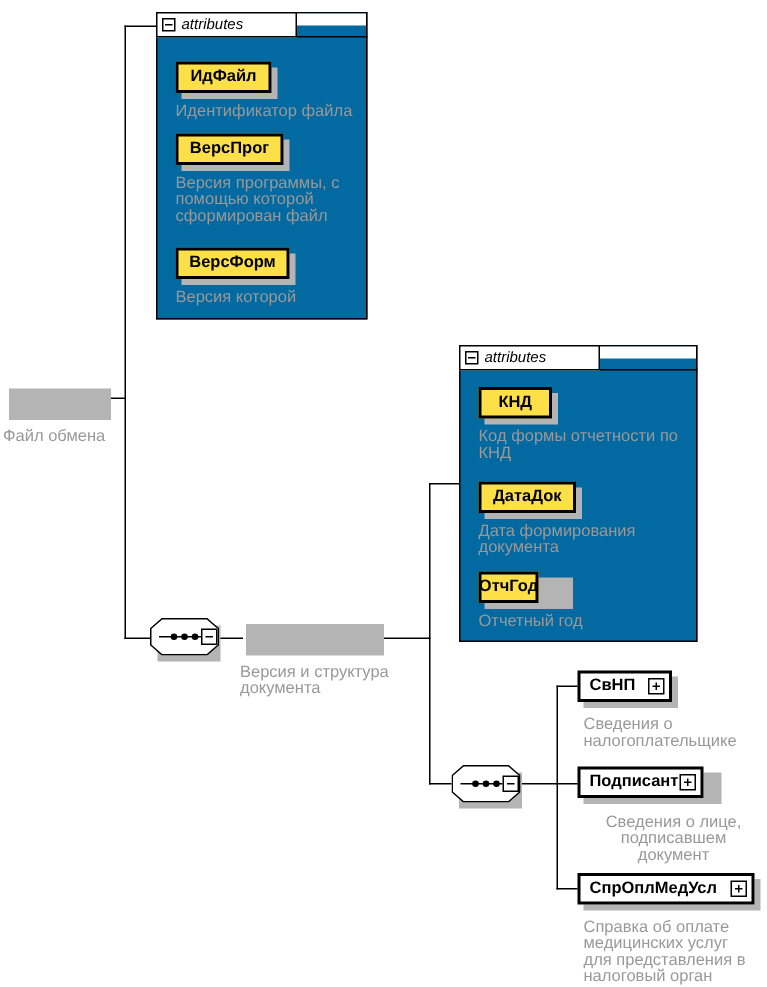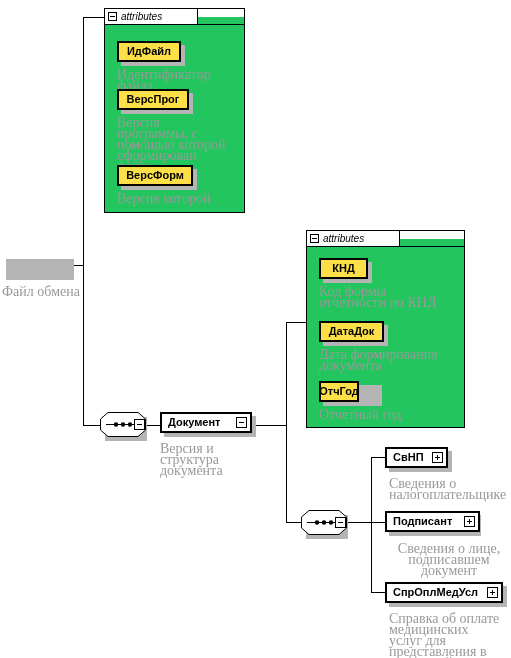--- a/index.html
+++ b/index.html
@@ -23,21 +23,21 @@
     position: absolute;
     background: #000000;
   }
   .line-h { height: 1px; }
   .line-v { width: 1px; }
 
   
   .attr-box {
     position: absolute;
     border: 1px solid #000;
-    background: #22c55e;
+    background: #0369a1;
     box-sizing: border-box;
     padding-left: 14px;
   }
   .attr-tab {
     position: absolute;
     top: -1px;
     left: -1px;
     height: 17px;
     border: 1px solid #000;
     border-bottom: 1px solid #000;
@@ -151,25 +151,24 @@
     font-size: 11px;
     font-weight: bold;
     color: #000;
     white-space: nowrap;
     line-height: 11px;
   }
 
   
   .anno {
     position: absolute;
-    font-size: 14px;
+    font-size: 11px;
     color: #999999;
     line-height: 11px;
     z-index: 4;
-    font-family: Liberation Serif, serif;
   }
 
   
   .seq {
     position: absolute;
     width: 46px;
     height: 25px;
     z-index: 4;
   }
   .seq .seq-shape {
@@ -252,24 +251,20 @@
       <line x1="6" y1="12.5" x2="40" y2="12.5" stroke="#000000" stroke-width="1"></line>
       <circle cx="16" cy="12.5" r="2.2" fill="#000000"></circle>
       <circle cx="23" cy="12.5" r="2.2" fill="#000000"></circle>
       <circle cx="30" cy="12.5" r="2.2" fill="#000000"></circle>
     </svg>
   </div>
   <div class="seq-toggle" style="left:134px; top:419px;"></div>
   <div class="line-h" style="left:145px; top:425px; width:17px;"></div>
 
   <div class="shadow" style="left:164px; top:416px; width:92px; height:21px;"></div>
-  <div class="node" style="left:160px; top:412px; width:92px;">
-    <span class="node-label">Документ</span>
-    <span class="node-toggle" style="margin-left:auto;"></span>
-  </div>
   <div class="anno" style="left:160px; top:443px; width:110px;">Версия и структура документа</div>
 
   <div class="line-h" style="left:252px; top:425px; width:35px;"></div>
   <div class="line-v" style="left:286px; top:322px; height:201px;"></div>
 
   <div class="line-h" style="left:286px; top:322px; width:21px;"></div>
 
   <div class="line-h" style="left:286px; top:522px; width:15px;"></div>
 
   <div class="attr-box" style="left:306px; top:230px; width:159px; height:198px;">
@@ -318,21 +313,21 @@
   <div class="line-h" style="left:371px; top:592px; width:15px;"></div>
 
   <div class="shadow" style="left:389px; top:451px; width:63px; height:21px;"></div>
   <div class="node" style="left:385px; top:447px; width:63px;">
     <span class="node-label">СвНП</span>
     <span class="node-toggle plus" style="margin-left:auto;"></span>
   </div>
   <div class="anno" style="left:389px; top:478px; width:115px;">Сведения о налогоплательщике</div>
 
   <div class="shadow" style="left:389px; top:515px; width:92px; height:21px;"></div>
-  <div class="node" style="left:385px; top:511px; width:95px;">
+  <div class="node" style="left:385px; top:511px; width:84px;">
     <span class="node-label">Подписант</span>
     <span class="node-toggle plus" style="margin-left:auto;"></span>
   </div>
   <div class="anno" style="left:389px; top:543px; width:120px;text-align:center;">Сведения о лице, подписавшем документ</div>
 
   <div class="shadow" style="left:389px; top:586px; width:118px; height:21px;"></div>
   <div class="node" style="left:385px; top:582px; width:118px;">
     <span class="node-label">СпрОплМедУсл</span>
     <span class="node-toggle plus" style="margin-left:auto;"></span>
   </div>

